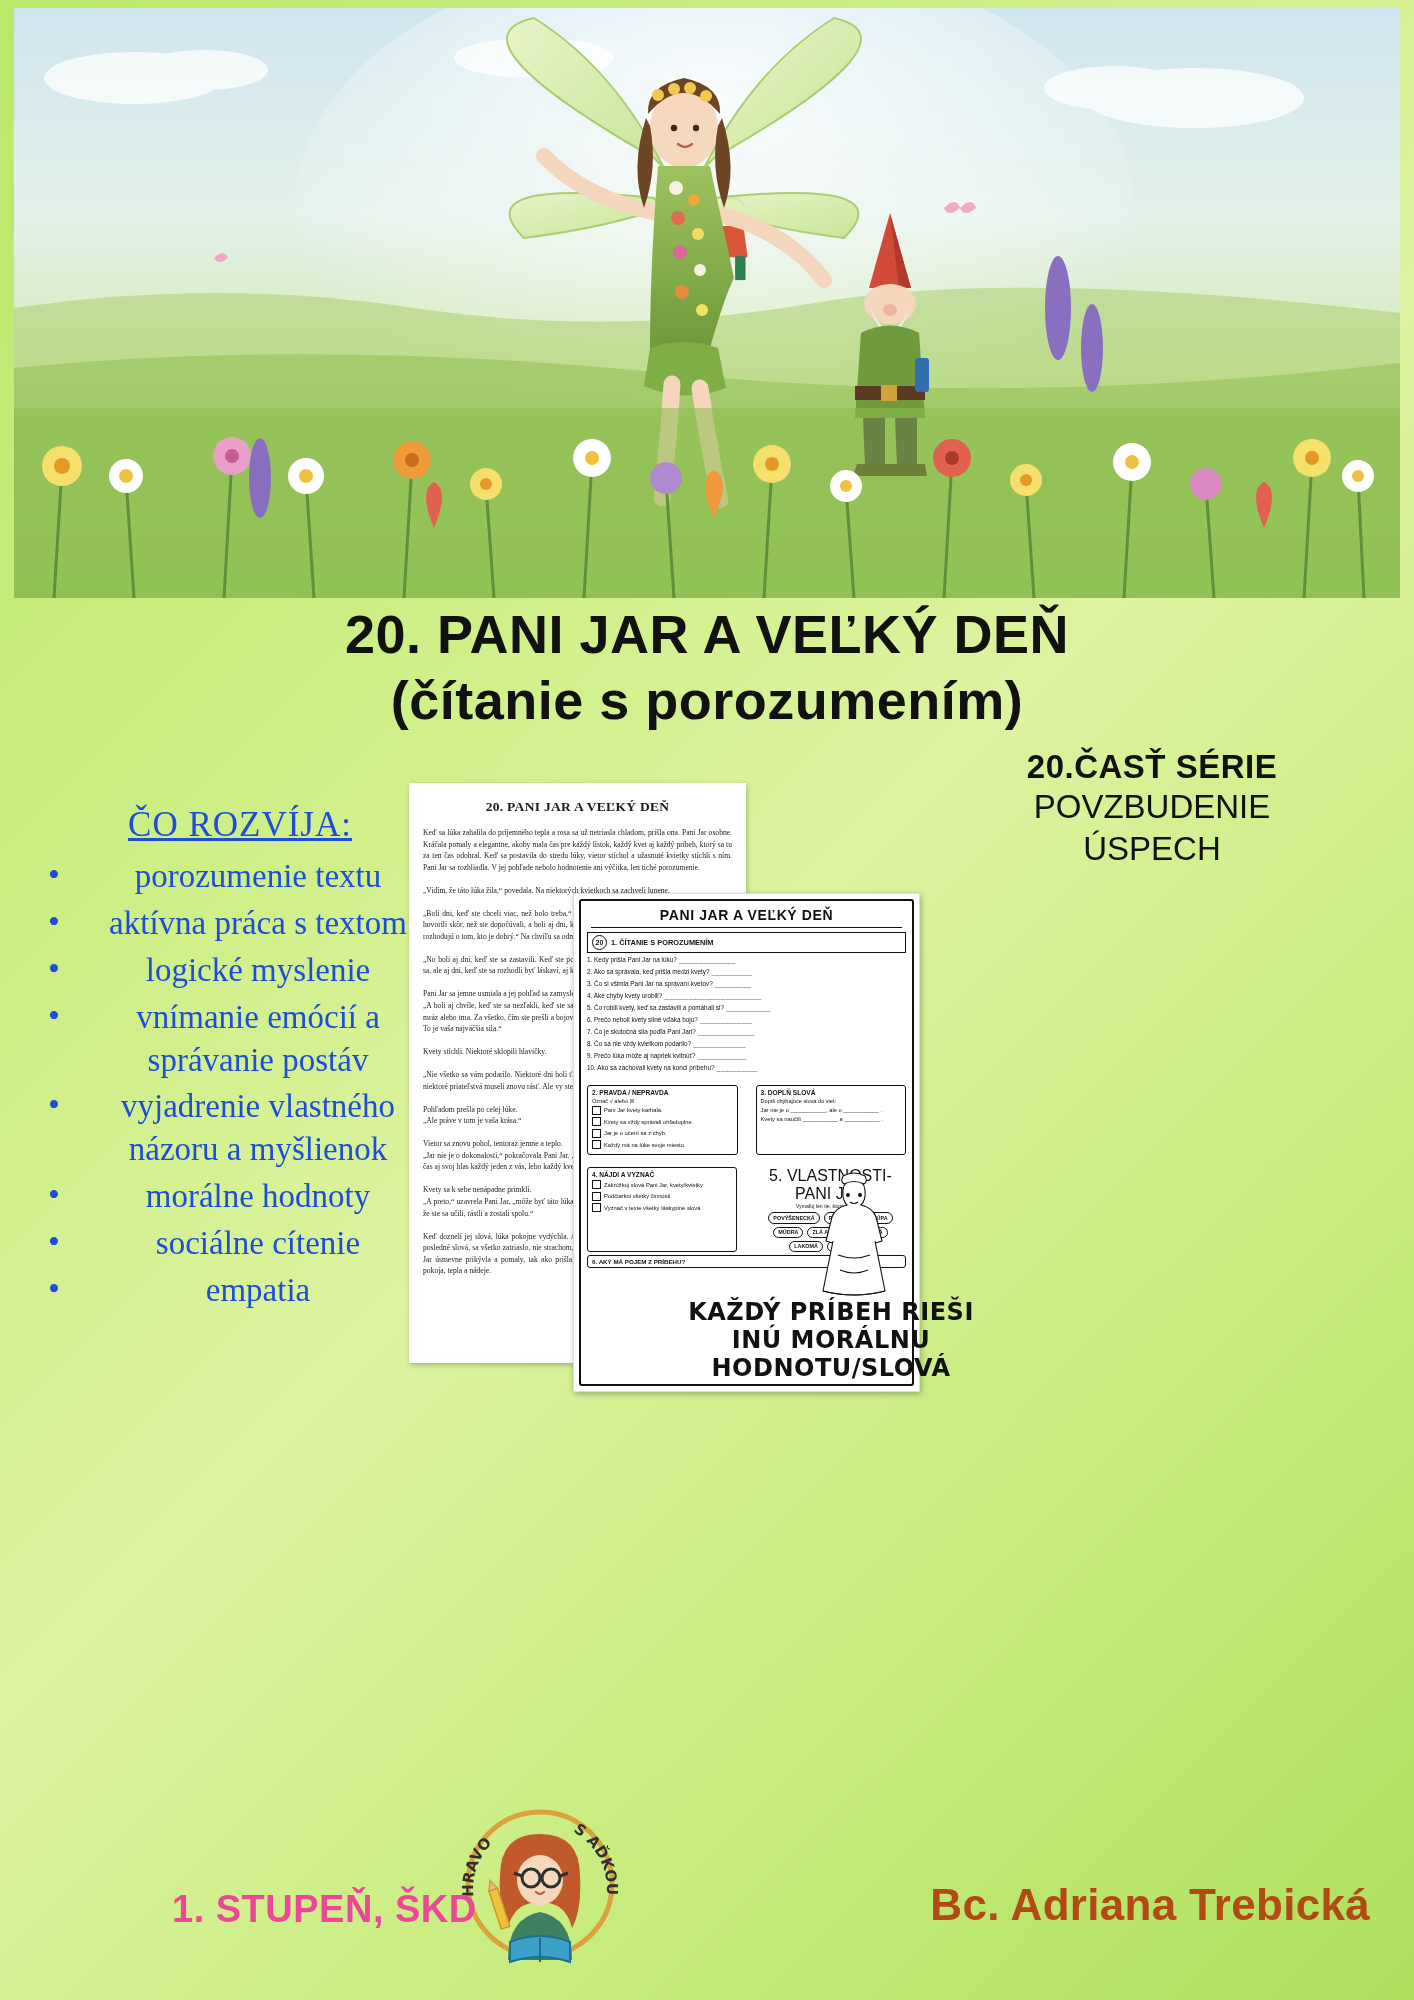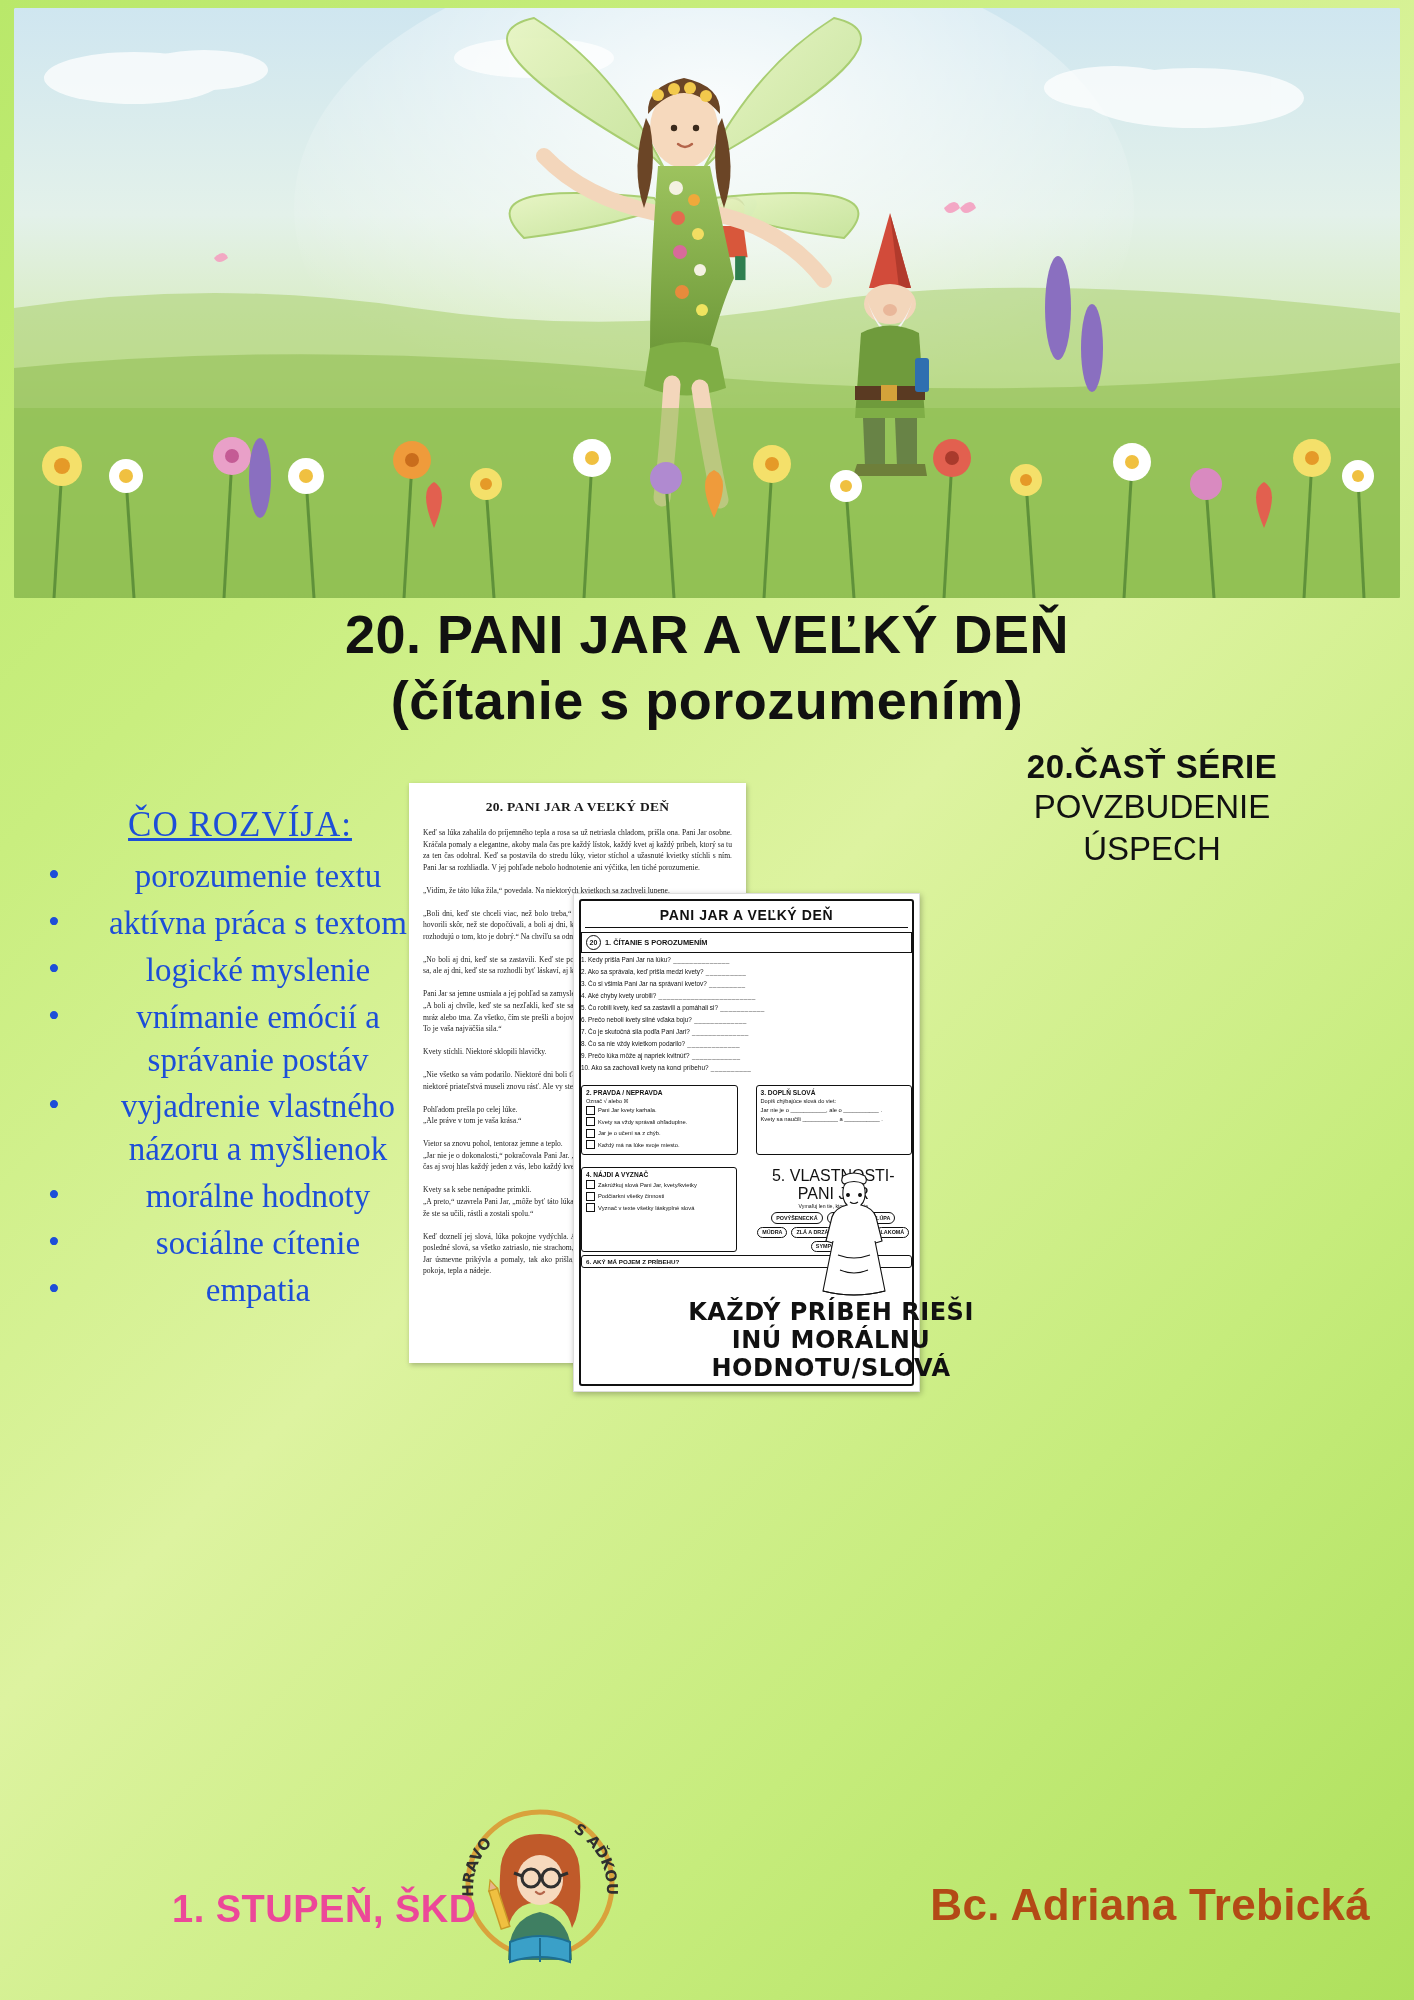--- a/index.html
+++ b/index.html
@@ -140,21 +140,21 @@
     box-shadow: 1px 2px 6px rgba(0,0,0,.28);
     overflow: hidden;
     font-family: "Liberation Sans", sans-serif;
     color: #111;
   }
   .s2-inner {
     position: absolute;
     inset: 5px;
     border: 2px solid #111;
     border-radius: 3px;
-    padding: 4px 0;
+    padding: 4px 6px;
     box-sizing: border-box;
   }
   .s2-head {
     text-align: center;
     font-weight: bold;
     font-size: 14px;
     letter-spacing: .6px;
     border-bottom: 1.5px solid #111;
     padding-bottom: 4px;
     margin: 2px 4px 4px 4px;

